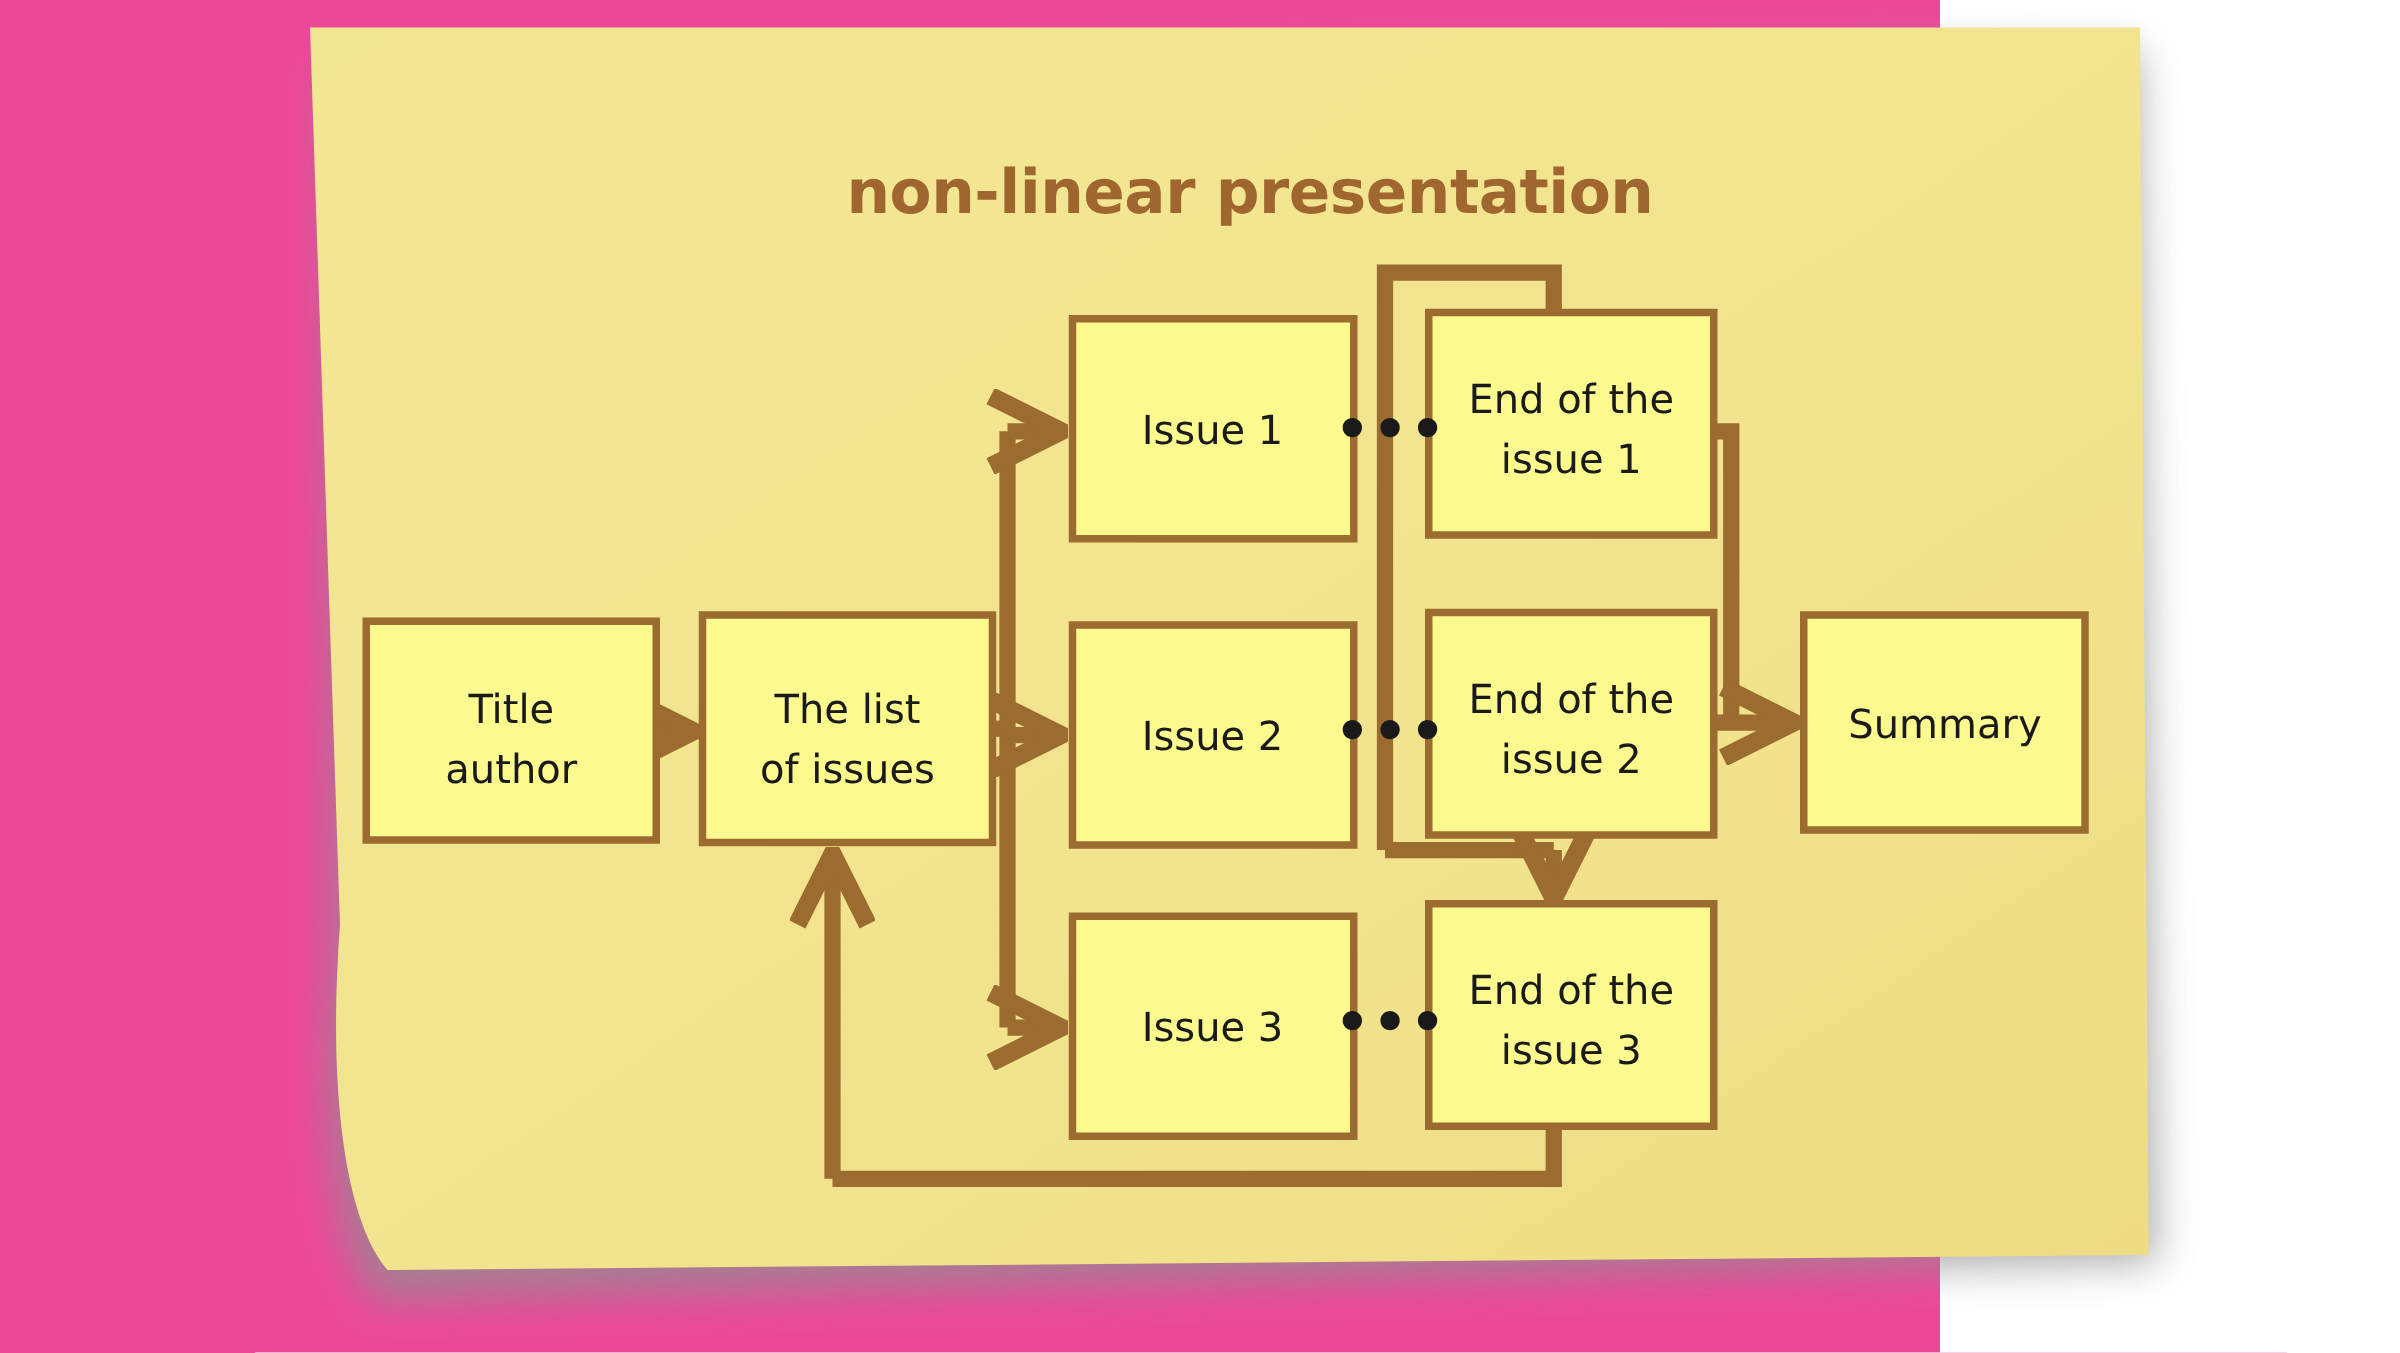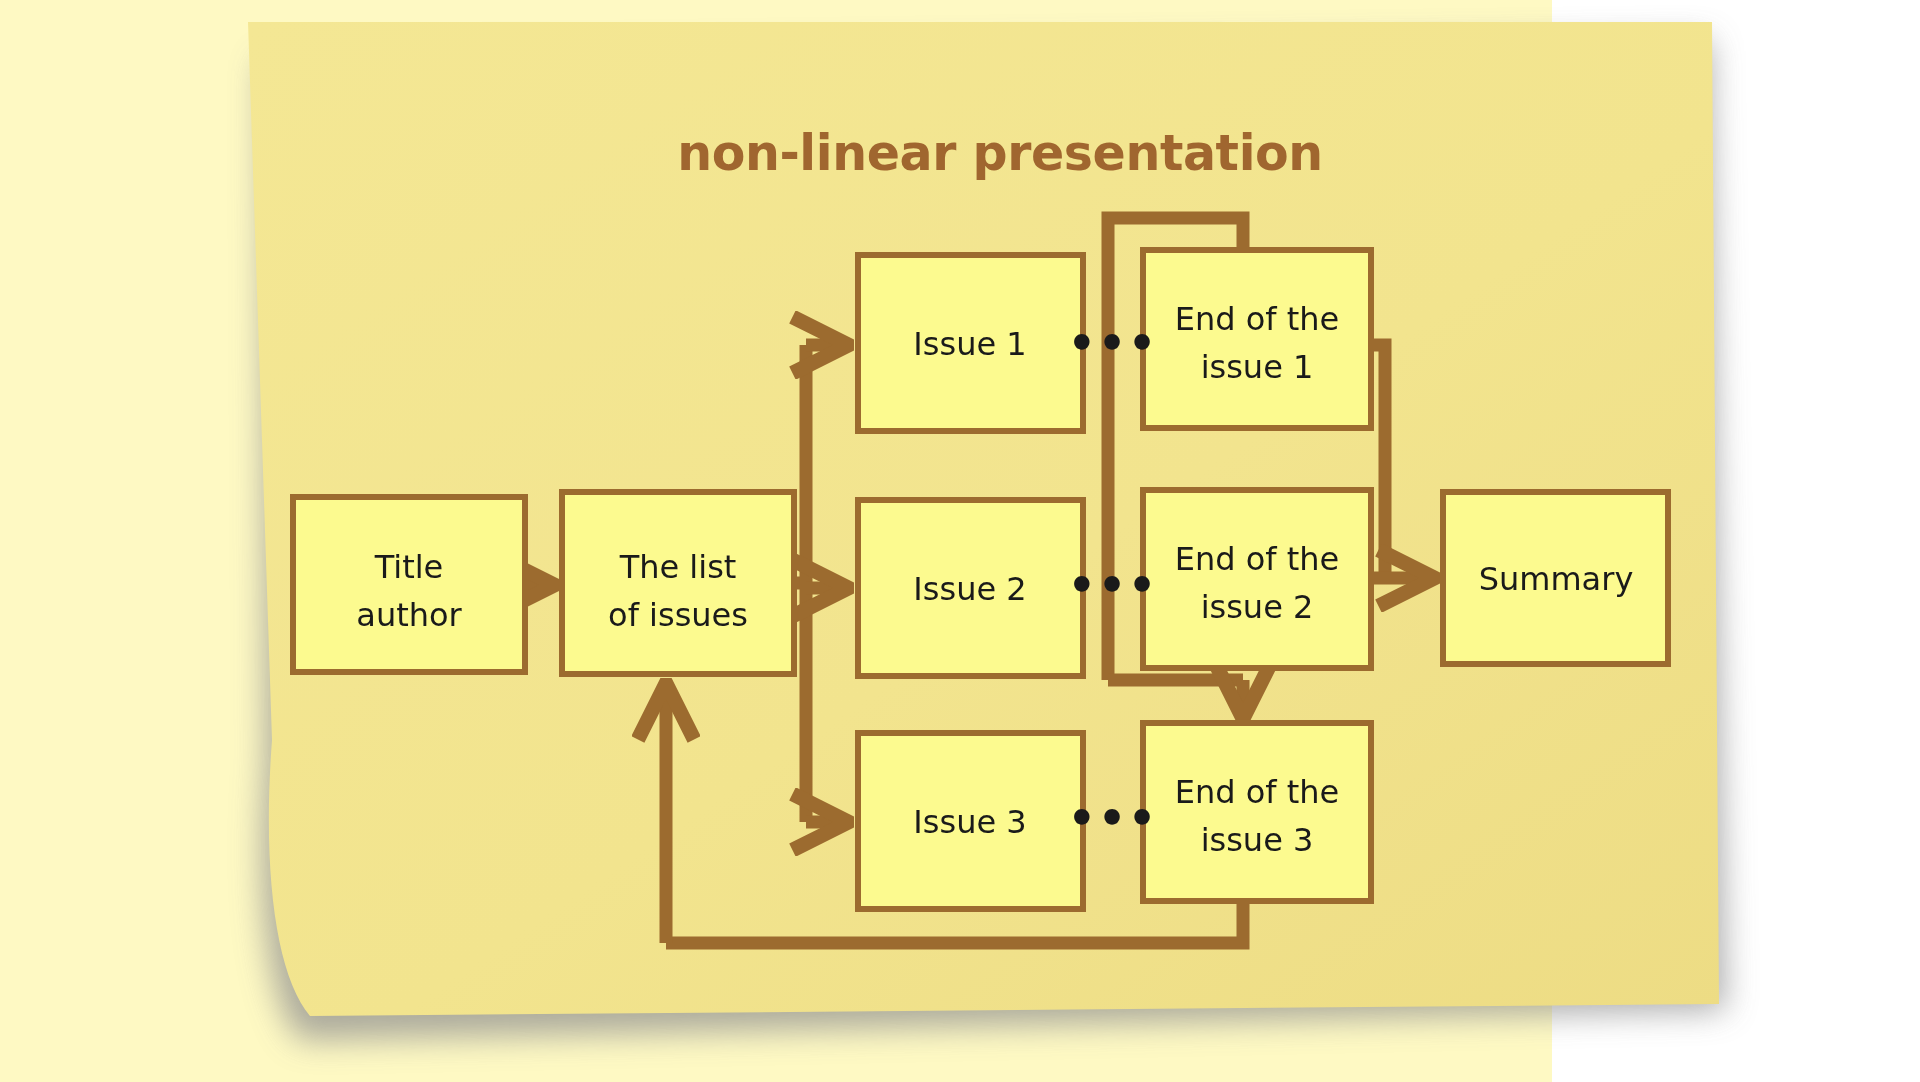--- a/index.html
+++ b/index.html
@@ -1,18 +1,18 @@
 <!DOCTYPE html>
 <html><head>
 <meta charset="utf-8">
 <style>
   html,body{margin:0;padding:0;background:#ffffff;}
   body{width:1920px;height:1082px;overflow:hidden;
        font-family:"DejaVu Sans","Liberation Sans",sans-serif;}
-  #stage{position:relative;width:1552px;height:1082px;background:#fef9c3;}
+  #stage{position:relative;width:1552px;height:1082px;background:#ec4899;}
   #note-svg{position:absolute;left:0;top:0;width:1920px;height:1082px;}
   .note-title{font-weight:bold;font-size:49px;letter-spacing:-0.4px;}
   .box-label{font-size:32px;}
   .ellipsis{font-size:44px;font-weight:bold;letter-spacing:2px;}
 </style>
 </head>
 <body>
 
 <div id="stage">
 

